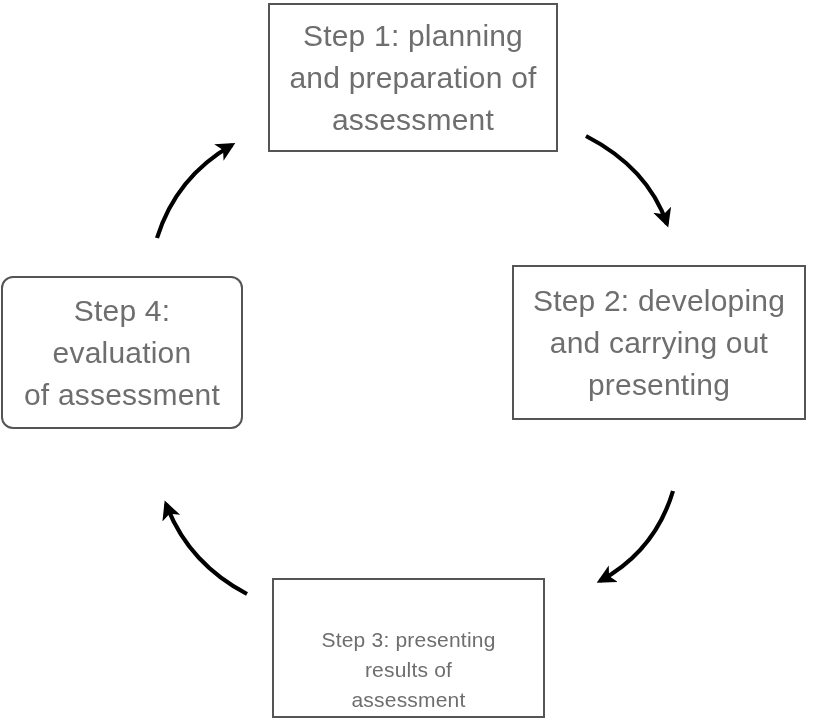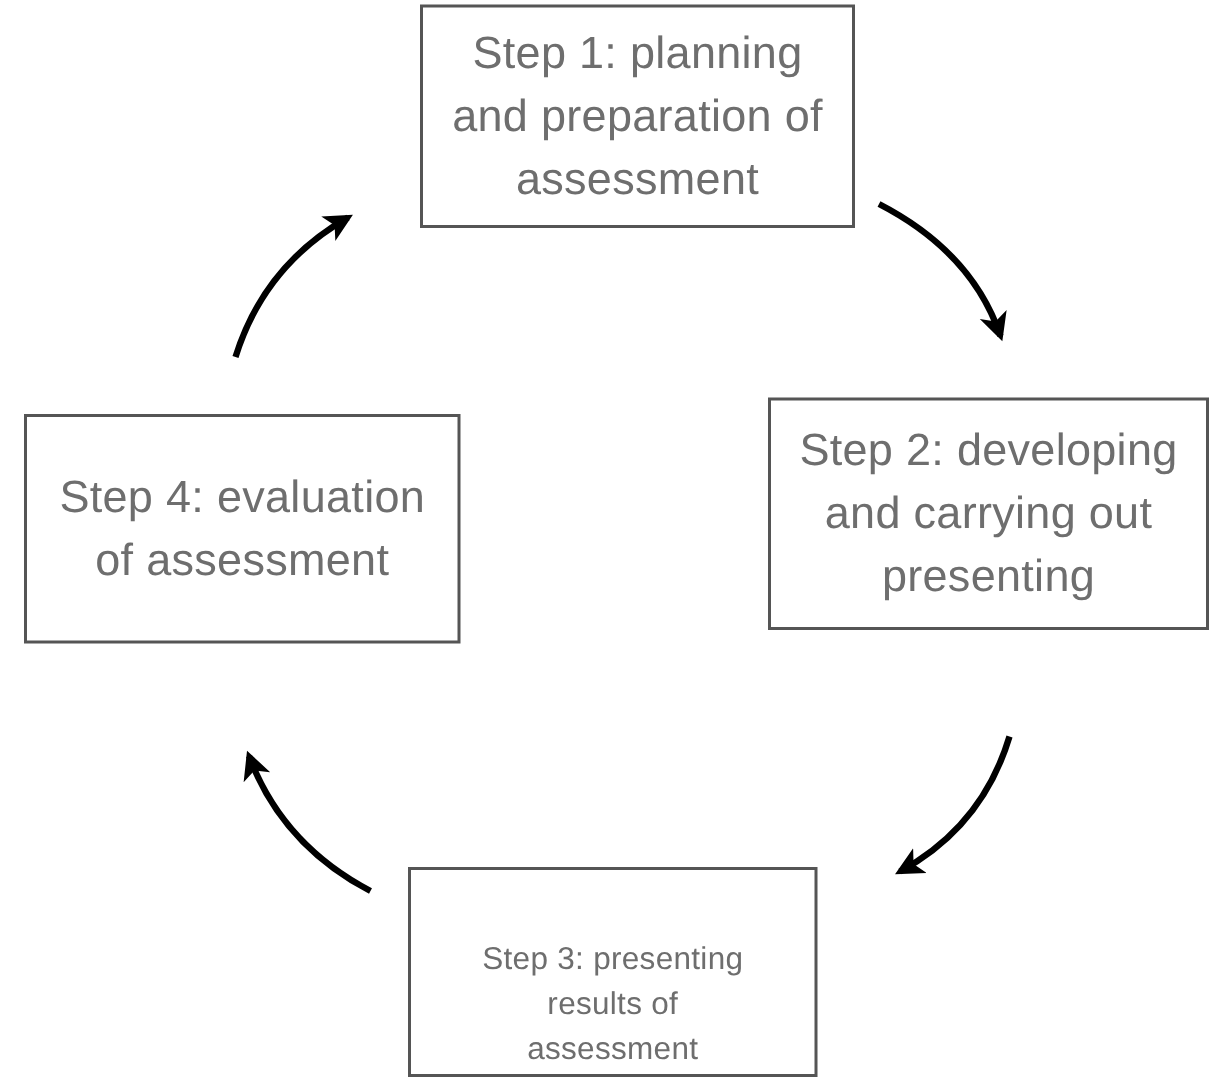--- a/index.html
+++ b/index.html
@@ -38,24 +38,24 @@
     font-size: 30px;
     line-height: 42px;
     font-weight: 300;
     letter-spacing: 0.2px;
     text-align: center;
     width: 100%;
     padding: 0 6px;
     box-sizing: border-box;
     white-space: pre-line;
   }
-  #step-1 { left: 280px; top: 3px;   width: 290px; height: 149px; }
+  #step-1 { left: 268px; top: 3px;   width: 290px; height: 149px; }
   #step-2 { left: 512px; top: 265px; width: 294px; height: 155px; }
   #step-3 { left: 272px; top: 578px; width: 273px; height: 140px; }
-  #step-4 { left: 16px;   top: 276px; width: 291px; height: 153px; }
+  #step-4 { left: 1px;   top: 276px; width: 242px; height: 153px; border-radius: 12px; }
   #step-3 .step-text { font-size: 21px; line-height: 30px; margin-top: 44px; }
 </style>
 </head>
 <body>
 
 <div id="canvas">
 
   <svg id="arrow-layer" viewBox="0 0 814 728" width="814" height="728" xmlns="http://www.w3.org/2000/svg">
     <defs>
       <marker id="head" markerWidth="5.2" markerHeight="5.2" refX="3.6" refY="2.6" orient="auto" markerUnits="strokeWidth">

